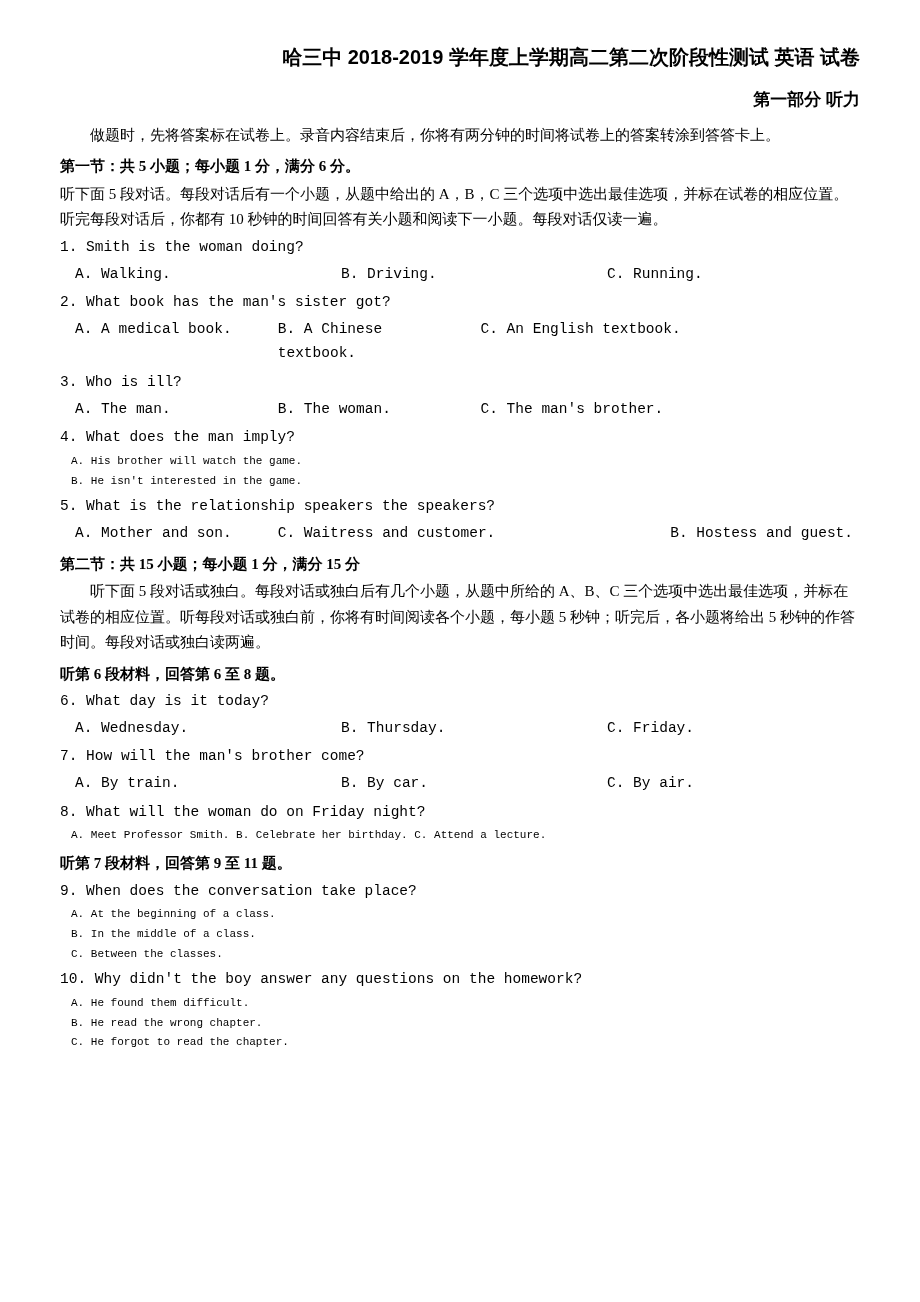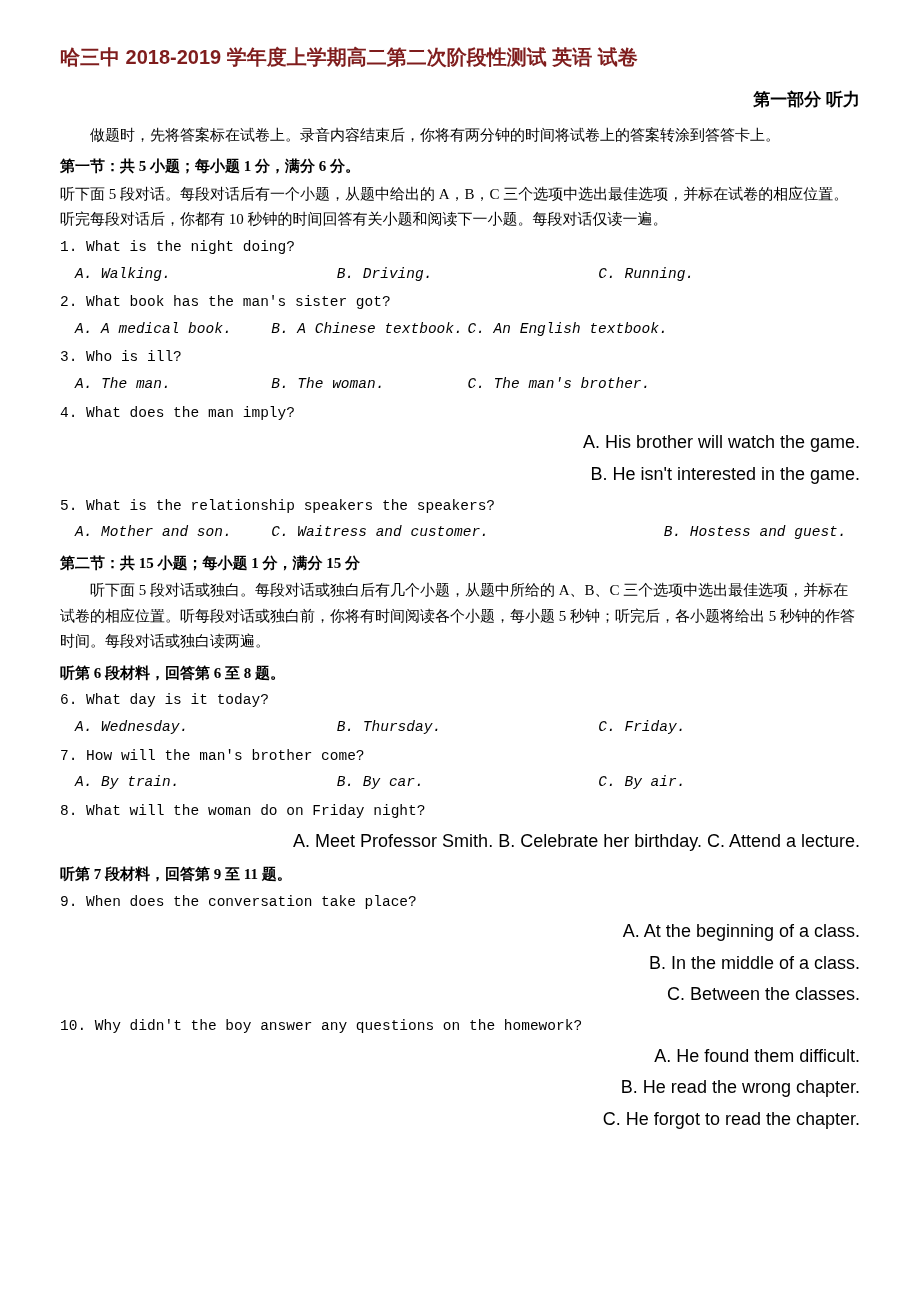--- a/index.html
+++ b/index.html
@@ -11,45 +11,44 @@
       background: #fff;
       font-family: "SimSun", "宋体", serif;
       font-size: 15px;
       color: #000;
       width: 920px;
       min-height: 1302px;
       padding: 40px 60px;
       line-height: 1.7;
     }
     .page-title {
-      text-align: left;
-      color: #7f1d1d;
+      text-align: right;
+      color: #000000;
       font-size: 20px;
       font-weight: bold;
       margin-bottom: 12px;
       font-family: "SimHei", "黑体", sans-serif;
     }
     .section-title {
       text-align: right;
       font-size: 17px;
       font-weight: bold;
       margin-bottom: 8px;
       font-family: "SimHei", "黑体", sans-serif;
     }
     .indent {
       text-indent: 2em;
     }
     .question-block {
       margin-bottom: 4px;
     }
     .options-row {
       display: flex;
-      gap: 0;
+      gap: 13px;
       margin-left: 1em;
-      font-style: italic;
     }
     .option {
       flex: 1;
       font-family: "Courier New", Courier, monospace;
       font-size: 14.5px;
     }
     .option-wide {
       flex: 2;
     }
     .mono {
@@ -62,43 +61,42 @@
     .subsection {
       margin: 6px 0 2px 0;
       font-weight: bold;
     }
     .question-line {
       font-family: "Courier New", Courier, monospace;
       font-size: 14.5px;
       margin-bottom: 2px;
     }
     .answer-line {
-      font-family: Liberation Sans, sans-serif;
-      font-size: 18px;
+      font-family: Liberation Mono, monospace;
+      font-size: 11px;
       margin-left: 1em;
       display: block;
       margin-bottom: 1px;
-      text-align: right;
     }
   </style>
 </head>
 <body>
 
 <div class="page-title">哈三中 2018-2019 学年度上学期高二第二次阶段性测试  英语  试卷</div>
 
 <div class="section-title">第一部分   听力</div>
 
 <p class="indent">做题时，先将答案标在试卷上。录音内容结束后，你将有两分钟的时间将试卷上的答案转涂到答答卡上。</p>
 
 <p class="subsection">第一节：共 5 小题；每小题 1 分，满分 6 分。</p>
 
 <p>听下面 5 段对话。每段对话后有一个小题，从题中给出的 A，B，C 三个选项中选出最佳选项，并标在试卷的相应位置。听完每段对话后，你都有 10 秒钟的时间回答有关小题和阅读下一小题。每段对话仅读一遍。</p>
 
 <div class="question-block">
-  <p class="question-line"><span>1.</span> <span>What is the night doing?</span></p>
+  <p class="question-line"><span>1.</span> <span>Smith is the woman doing?</span></p>
   <div class="options-row">
     <span class="option">A. Walking.</span>
     <span class="option">B. Driving.</span>
     <span class="option">C. Running.</span>
   </div>
 </div>
 
 <div class="question-block">
   <p class="question-line"><span>2.</span> <span>What book has the man's sister got?</span></p>
   <div class="options-row">

